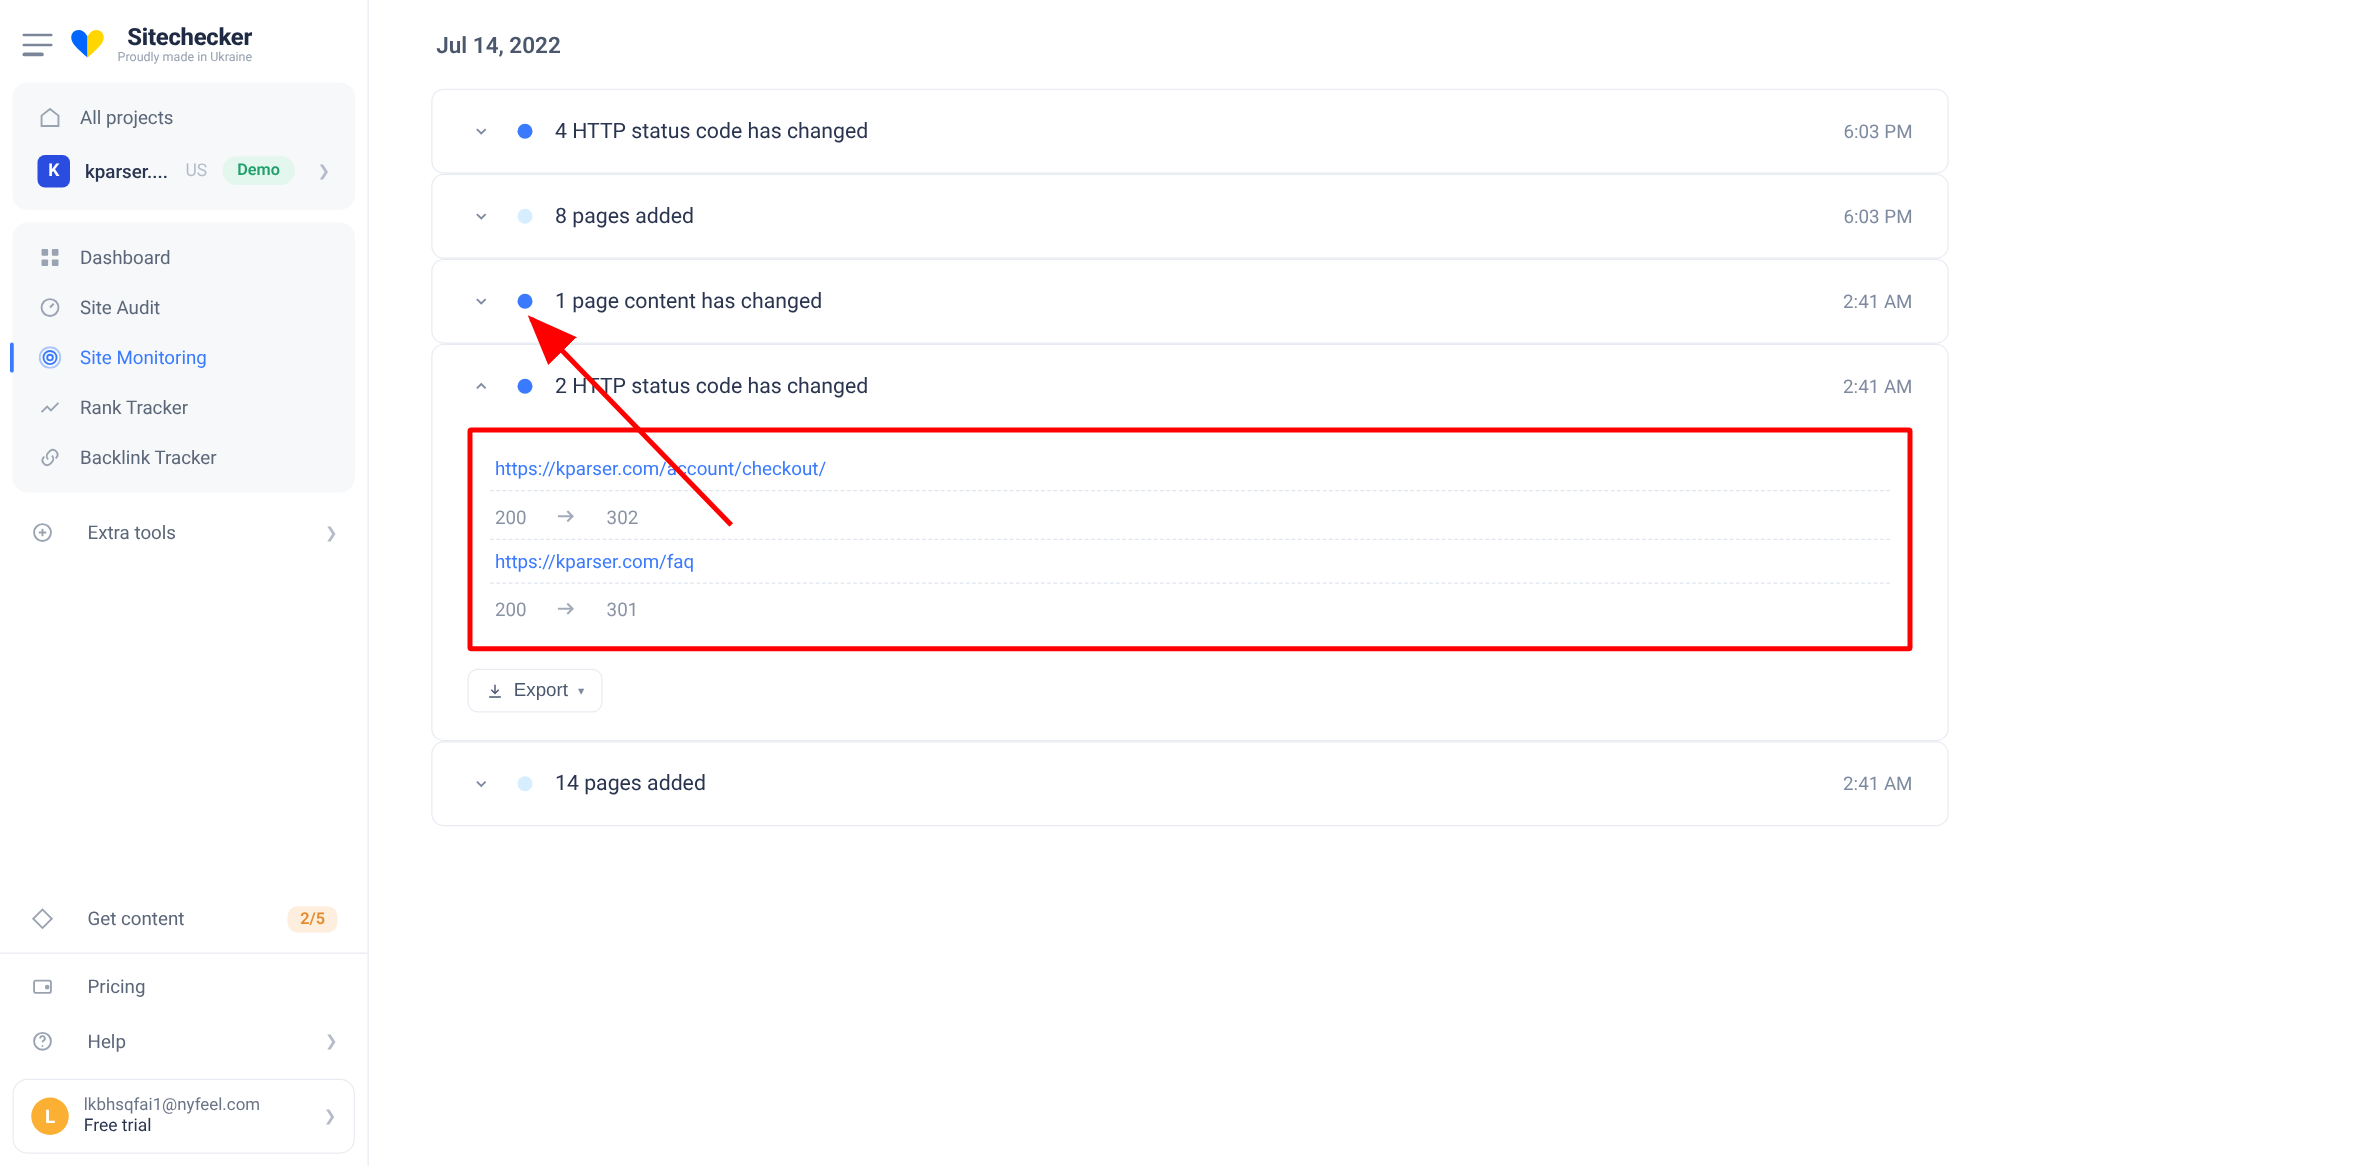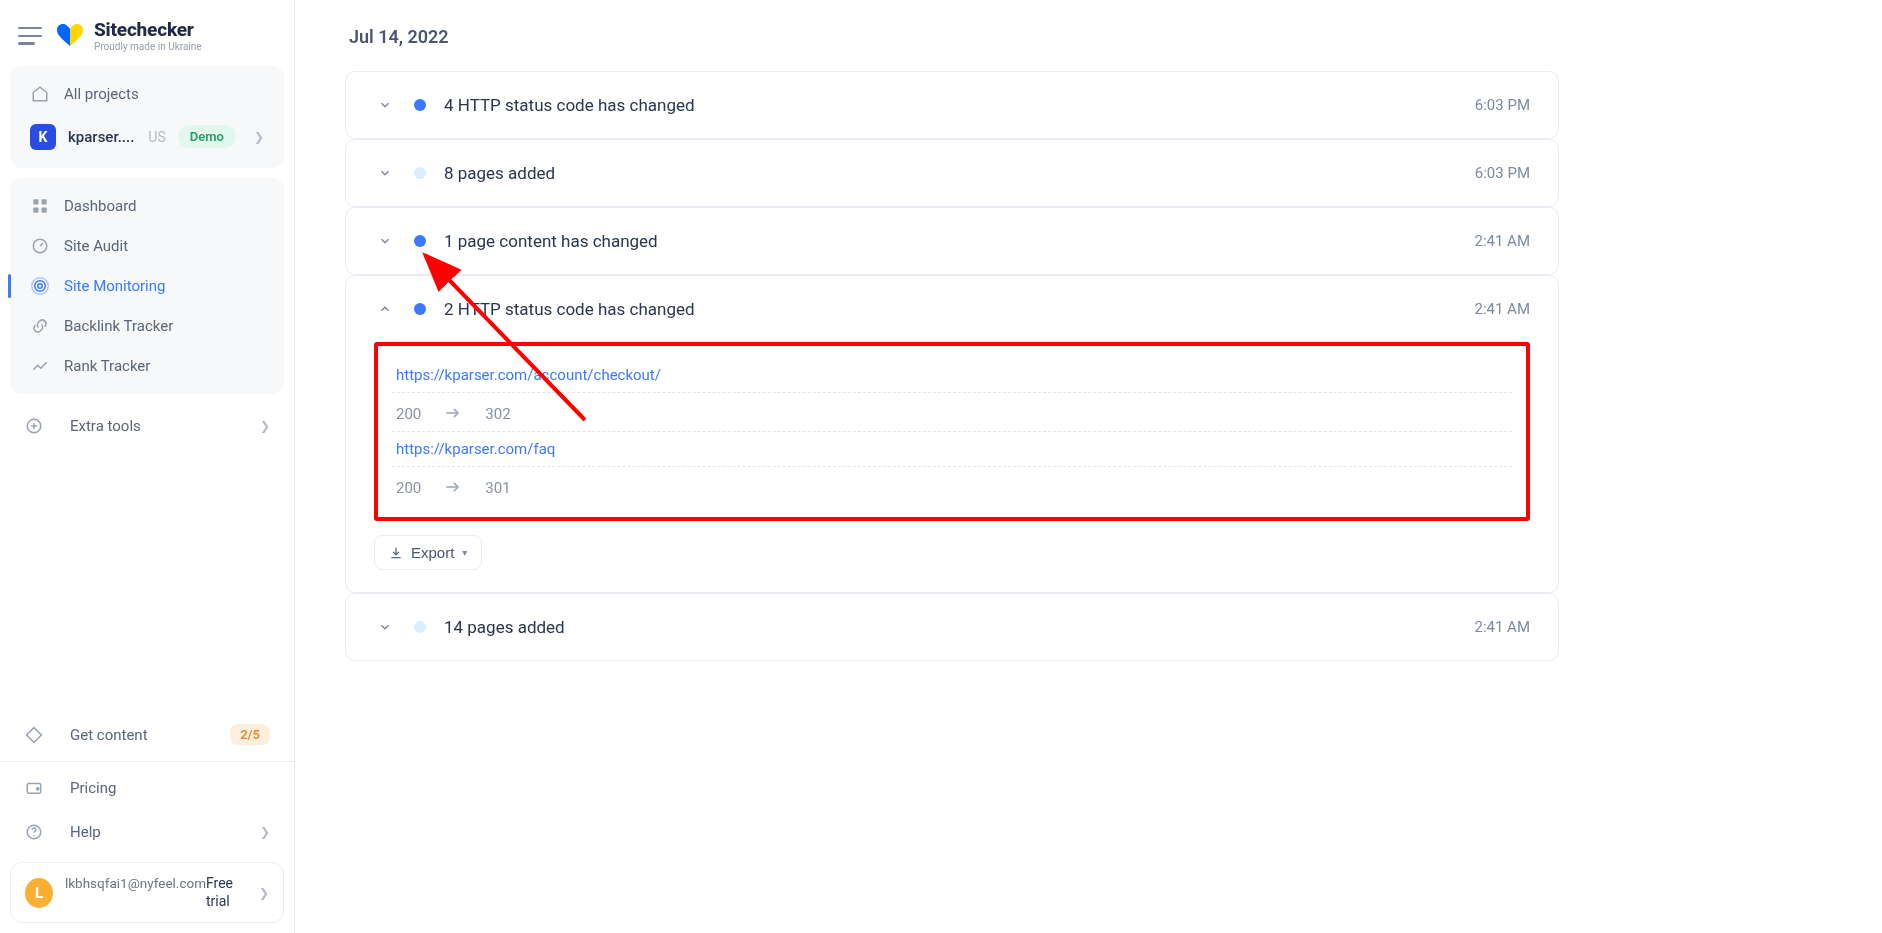--- a/index.html
+++ b/index.html
@@ -39,21 +39,21 @@
   }
   .brand-row{display:flex;align-items:center;gap:14px;padding:10px 8px 14px 8px;}
   .hamburger{width:24px;height:18px;display:flex;flex-direction:column;justify-content:space-between;cursor:pointer;}
   .hamburger span{display:block;height:2.5px;background:#7b8799;border-radius:2px;}
   .hamburger span:nth-child(3){width:70%;}
   .logo{display:flex;align-items:center;gap:10px;}
   .logo-heart{
     width:28px;height:24px;position:relative;
   }
   .logo-heart svg{display:block;}
-  .logo-text{display:flex;flex-direction:column;line-height:1.1;}
+  .logo-text{display:flex;flex-direction:column;line-height:1.1;text-align:right;}
   .logo-text .title{font-weight:800;font-size:19px;letter-spacing:-0.2px;color:#1f2a44;}
   .logo-text .sub{font-size:10px;color:#96a0af;}
   .nav-card{
     background:var(--panel);
     border-radius:12px;
     padding:8px;
     margin-bottom:10px;
   }
   .nav-item{
     display:flex;align-items:center;gap:14px;
@@ -84,21 +84,21 @@
     cursor:pointer;border-radius:10px;
   }
   .plain-item .label{flex:1;}
   .count-pill{background:var(--orangebg);color:var(--orange);font-weight:600;font-size:13px;padding:3px 10px;border-radius:8px;}
   .spacer{flex:1;}
   .divider{height:1px;background:var(--border);margin:4px -10px;}
   .user-card{
     display:flex;align-items:center;gap:12px;padding:12px 14px;border:1px solid var(--border);border-radius:12px;margin-top:8px;cursor:pointer;
   }
   .avatar{width:30px;height:30px;border-radius:50%;background:#fbb034;color:#fff;display:flex;align-items:center;justify-content:center;font-weight:700;}
-  .user-lines{display:flex;flex-direction:row;line-height:1.25;}
+  .user-lines{display:flex;flex-direction:column;line-height:1.25;}
   .user-lines .email{font-size:13.5px;color:#6b7588;}
   .user-lines .plan{font-size:14px;color:#2a3550;}
 
   .main{flex:1;padding:26px 36px 36px 50px; max-width:1300px;}
   .date-hdr{font-size:18px;font-weight:600;color:#4b576d;margin:0 0 24px 4px;}
   .event{
     border:1px solid var(--border);border-radius:10px;background:var(--card);
     padding:0;margin-bottom:0;
   }
   .event-head{
@@ -201,33 +201,33 @@
               <circle cx="12" cy="12" r="3"></circle>
               <circle cx="12" cy="12" r="7"></circle>
               <circle cx="12" cy="12" r="11" stroke-opacity="0.4"></circle>
             </svg>
         </span>
         <span class="label">Site Monitoring</span>
       </div>
       <div class="nav-item">
         <span class="nav-ico">
           <svg width="18" height="18" viewBox="0 0 24 24" fill="none" stroke="currentColor" stroke-width="2">
+              <path d="M3 17 L9 11 L13 15 L21 7"></path>
+            </svg>
+        </span>
+        <span class="label">Rank Tracker</span>
+      </div>
+      <div class="nav-item">
+        <span class="nav-ico">
+          <svg width="18" height="18" viewBox="0 0 24 24" fill="none" stroke="currentColor" stroke-width="2">
               <path d="M10 14a5 5 0 0 1 0-7l2-2a5 5 0 0 1 7 7l-1 1"></path>
               <path d="M14 10a5 5 0 0 1 0 7l-2 2a5 5 0 0 1-7-7l1-1"></path>
             </svg>
         </span>
         <span class="label">Backlink Tracker</span>
-      </div>
-      <div class="nav-item">
-        <span class="nav-ico">
-          <svg width="18" height="18" viewBox="0 0 24 24" fill="none" stroke="currentColor" stroke-width="2">
-              <path d="M3 17 L9 11 L13 15 L21 7"></path>
-            </svg>
-        </span>
-        <span class="label">Rank Tracker</span>
       </div>
     </div>
 
     <div class="plain-item">
       <span class="nav-ico">
         <svg width="18" height="18" viewBox="0 0 24 24" fill="none" stroke="currentColor" stroke-width="2">
             <circle cx="12" cy="12" r="9"></circle>
             <path d="M12 8 V16 M8 12 H16"></path>
           </svg>
       </span>

